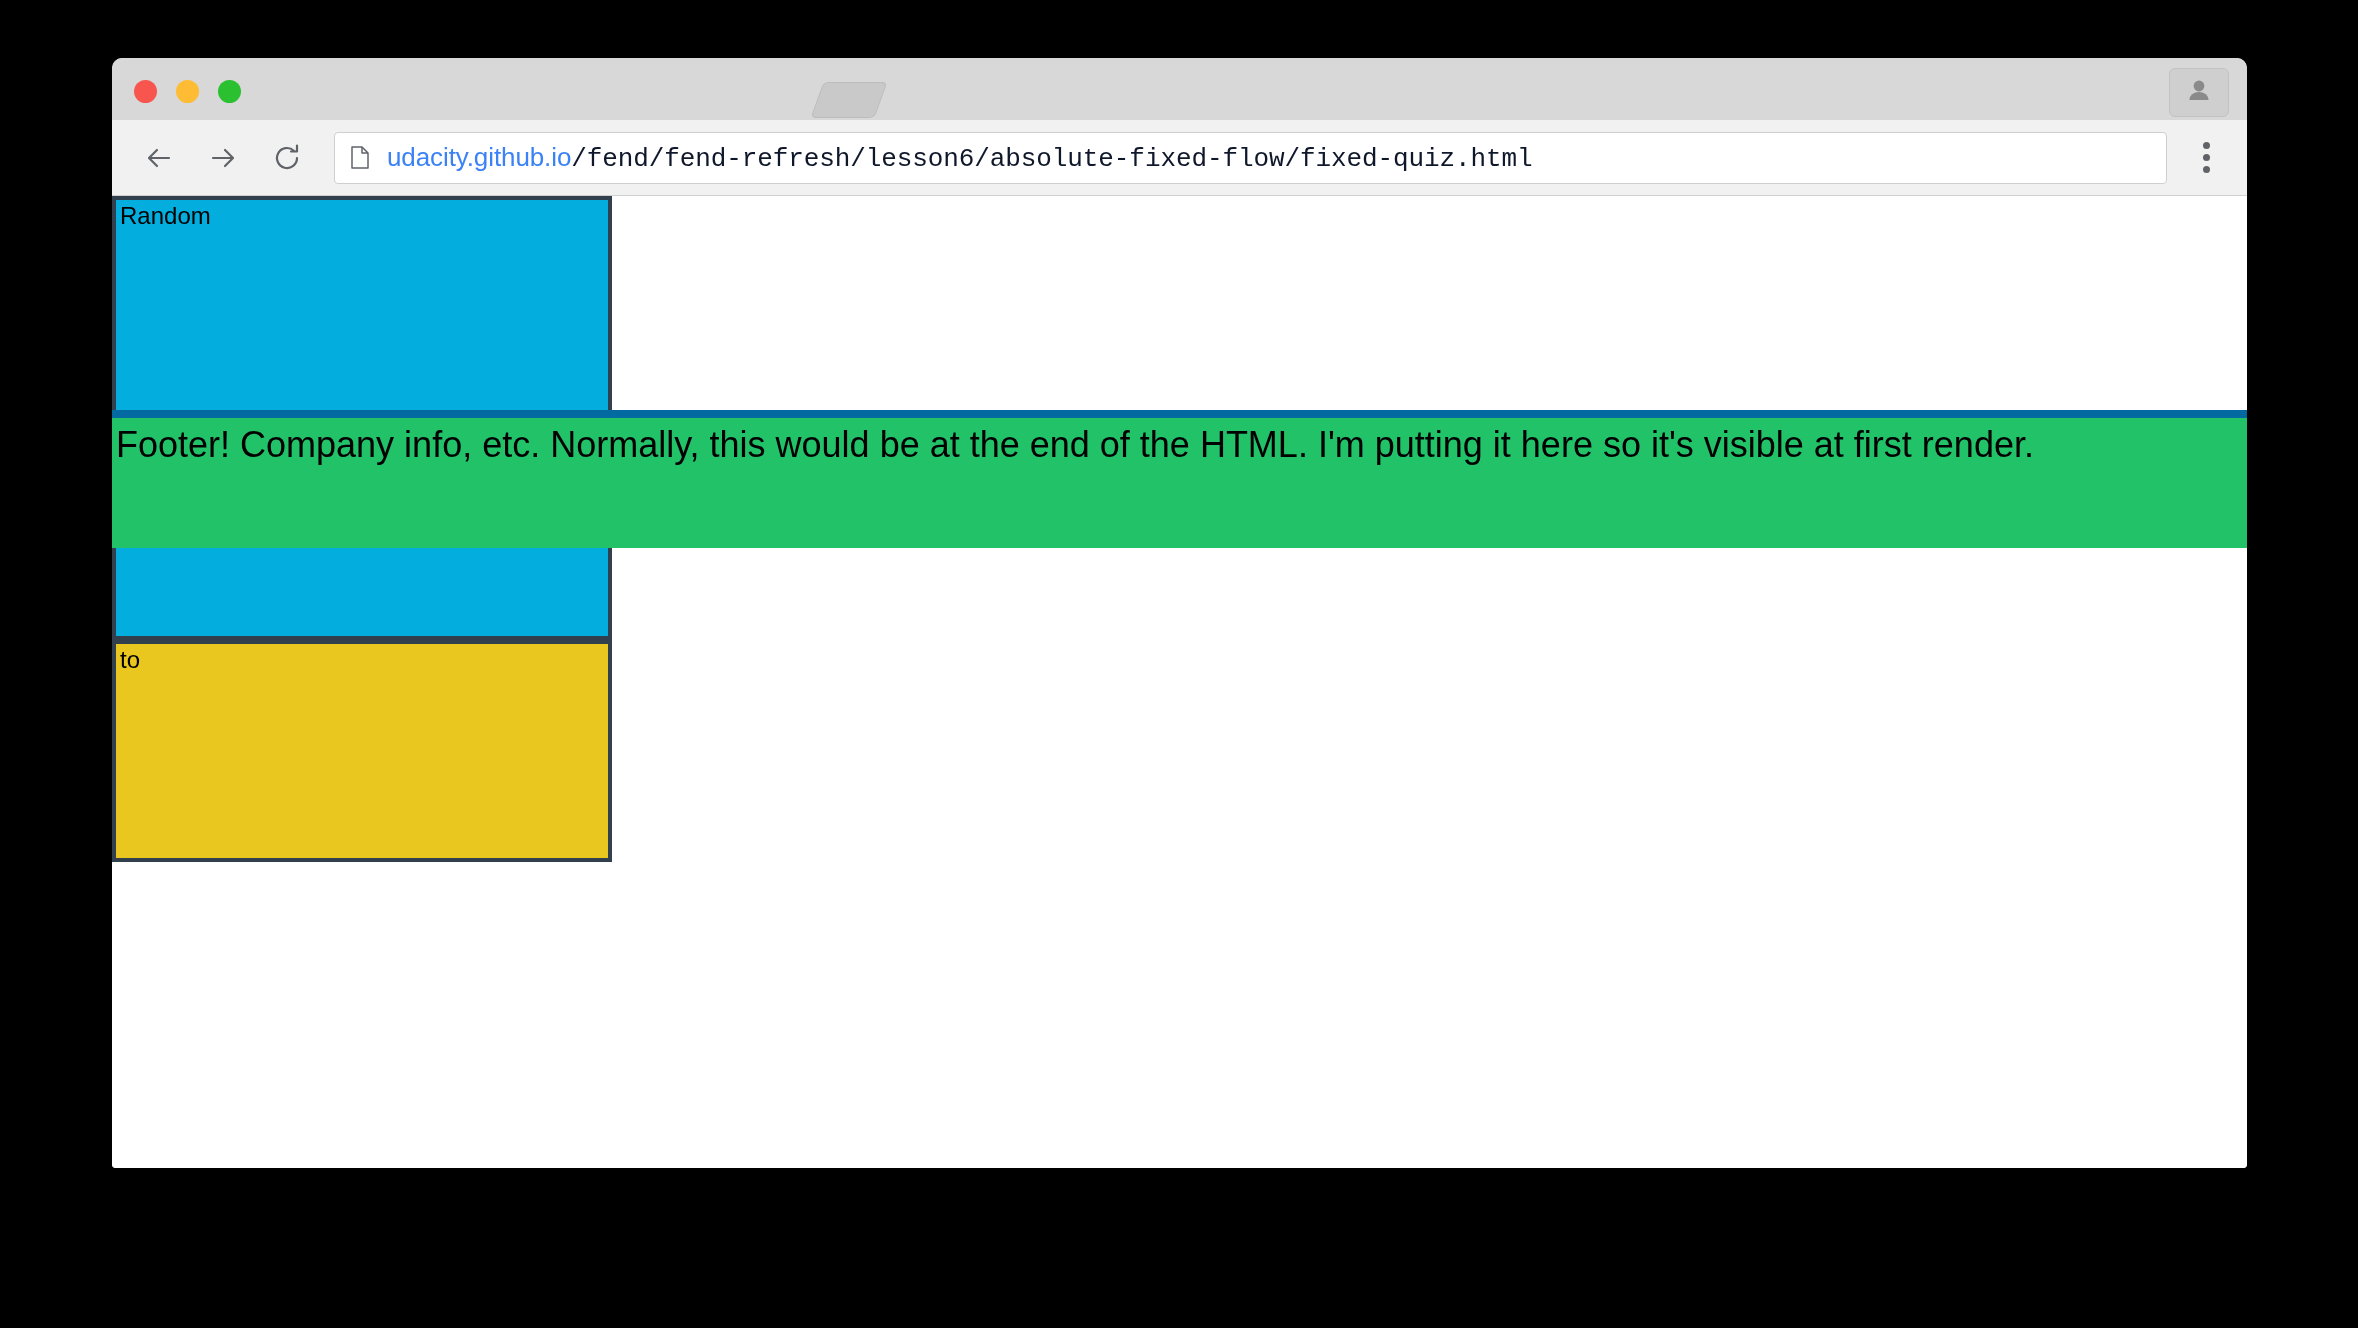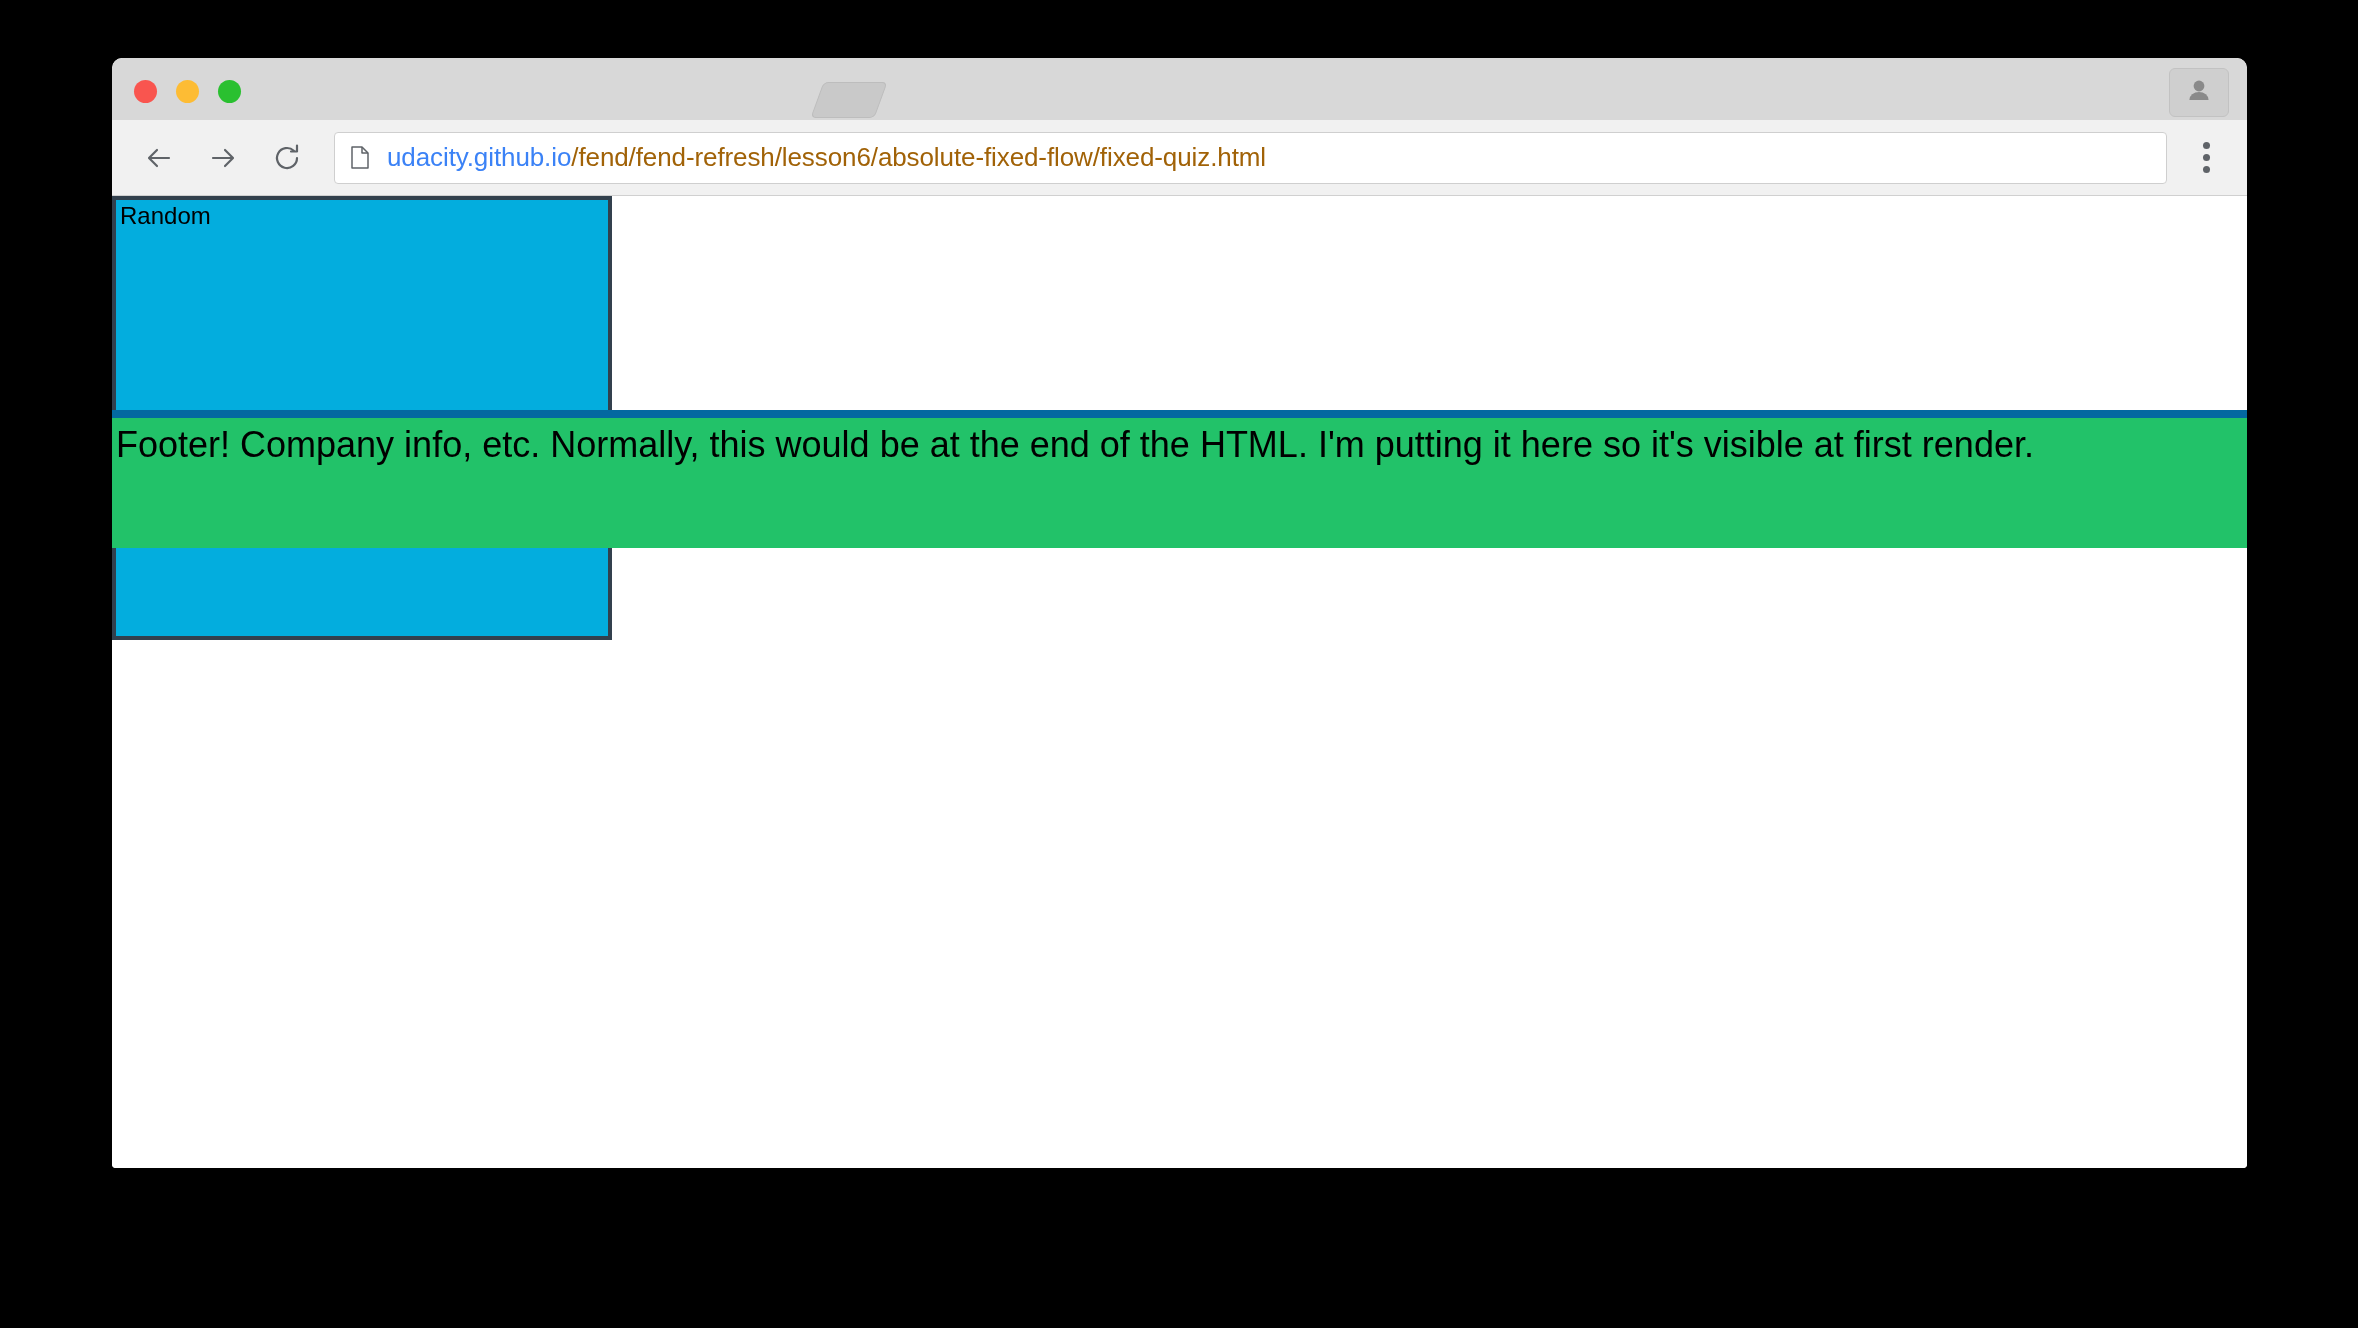--- a/index.html
+++ b/index.html
@@ -184,21 +184,21 @@
     margin-right: 18px;
   }
   #omnibox-url {
     font-size: 26px;
     white-space: nowrap;
     overflow: hidden;
     text-overflow: ellipsis;
     letter-spacing: -0.1px;
   }
   #url-host { color: #3b82f6; }
-  #url-path { color: #a16207; }
+  #url-path { color: #0f172a; font-family: Liberation Mono, monospace; }
 
   #menu-button {
     width: 46px;
     height: 50px;
     margin-left: 16px;
     display: flex;
     flex-direction: column;
     align-items: center;
     justify-content: center;
     gap: 5px;
@@ -311,17 +311,18 @@
       <span class="menu-dot"></span>
       <span class="menu-dot"></span>
       <span class="menu-dot"></span>
     </div>
   </div>
 
   <div id="page-viewport">
 
     <div class="content-block block-cyan" style="height: 222px; background: rgb(3, 173, 222);">Random</div>
     <div class="content-block block-cyan" style="height: 222px; background: rgb(3, 173, 222);">divs</div>
+    <div class="content-block block-yellow" style="height: 222px; background: rgb(234, 199, 31);">to</div>
 
     <div id="fixed-footer">Footer! Company info, etc. Normally, this would be at the end of the HTML. I'm putting it here so it's visible at first render.</div>
   </div>
 
 </div>
 
 </body></html>

